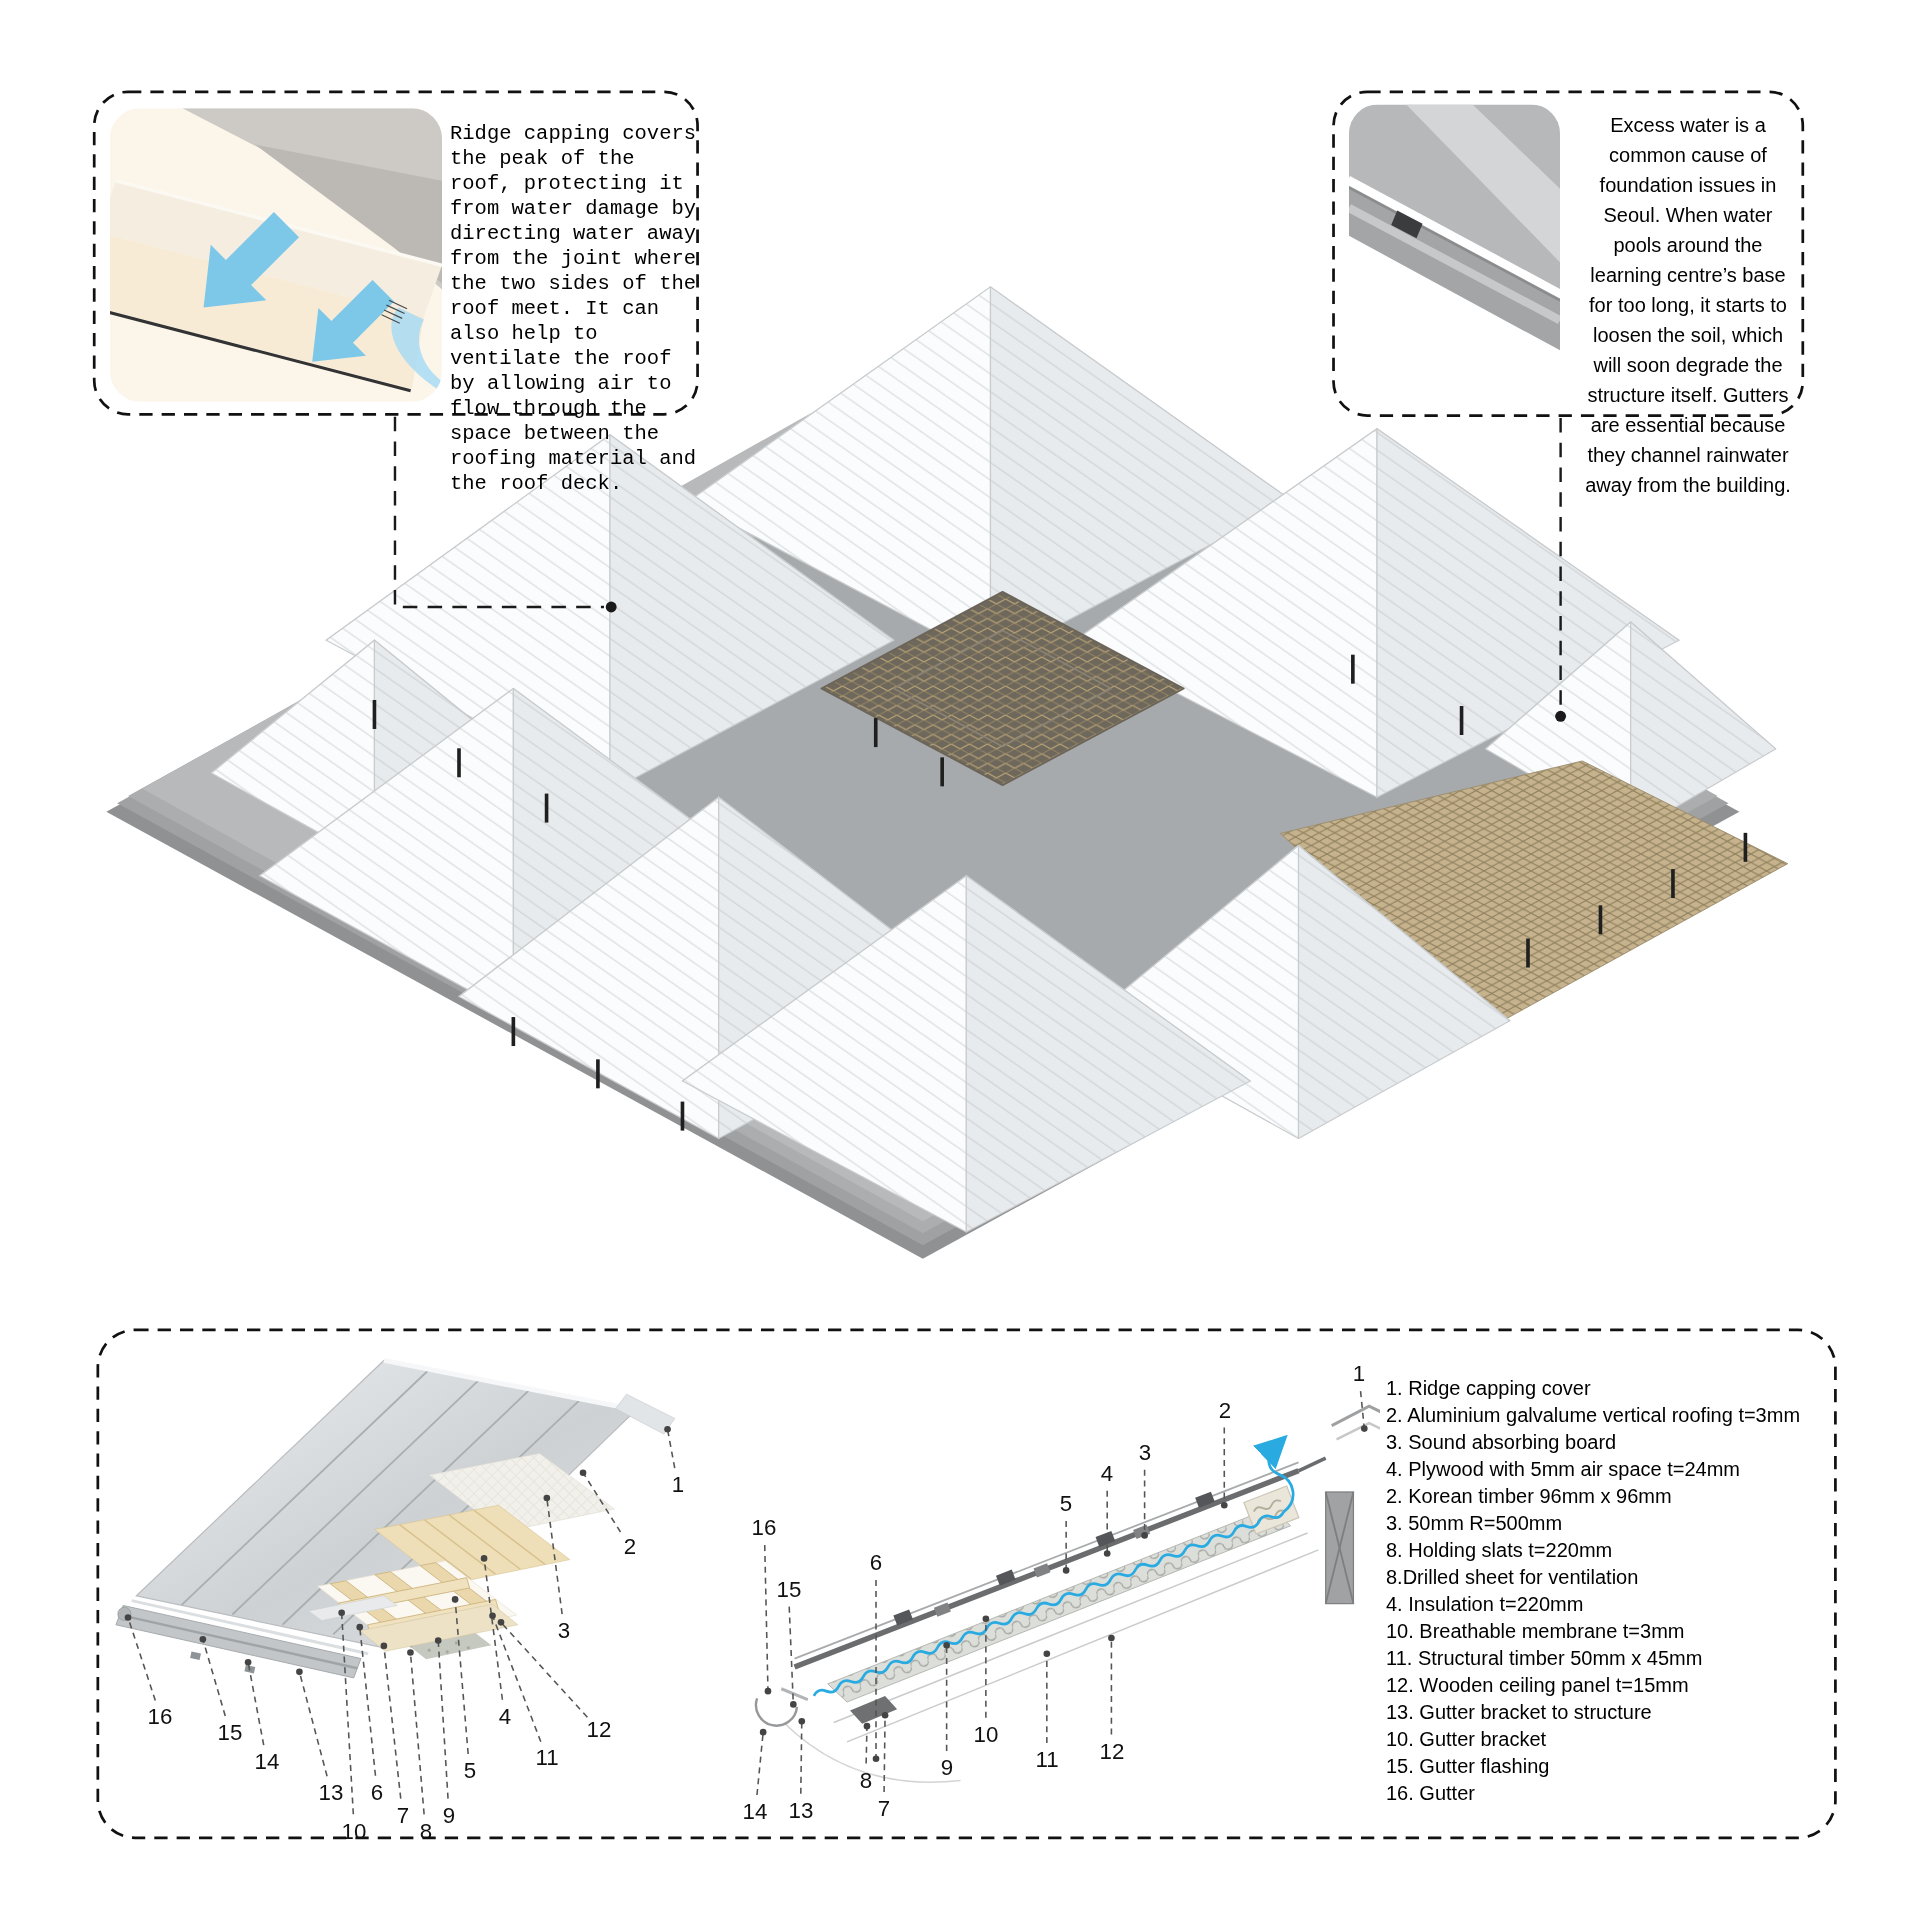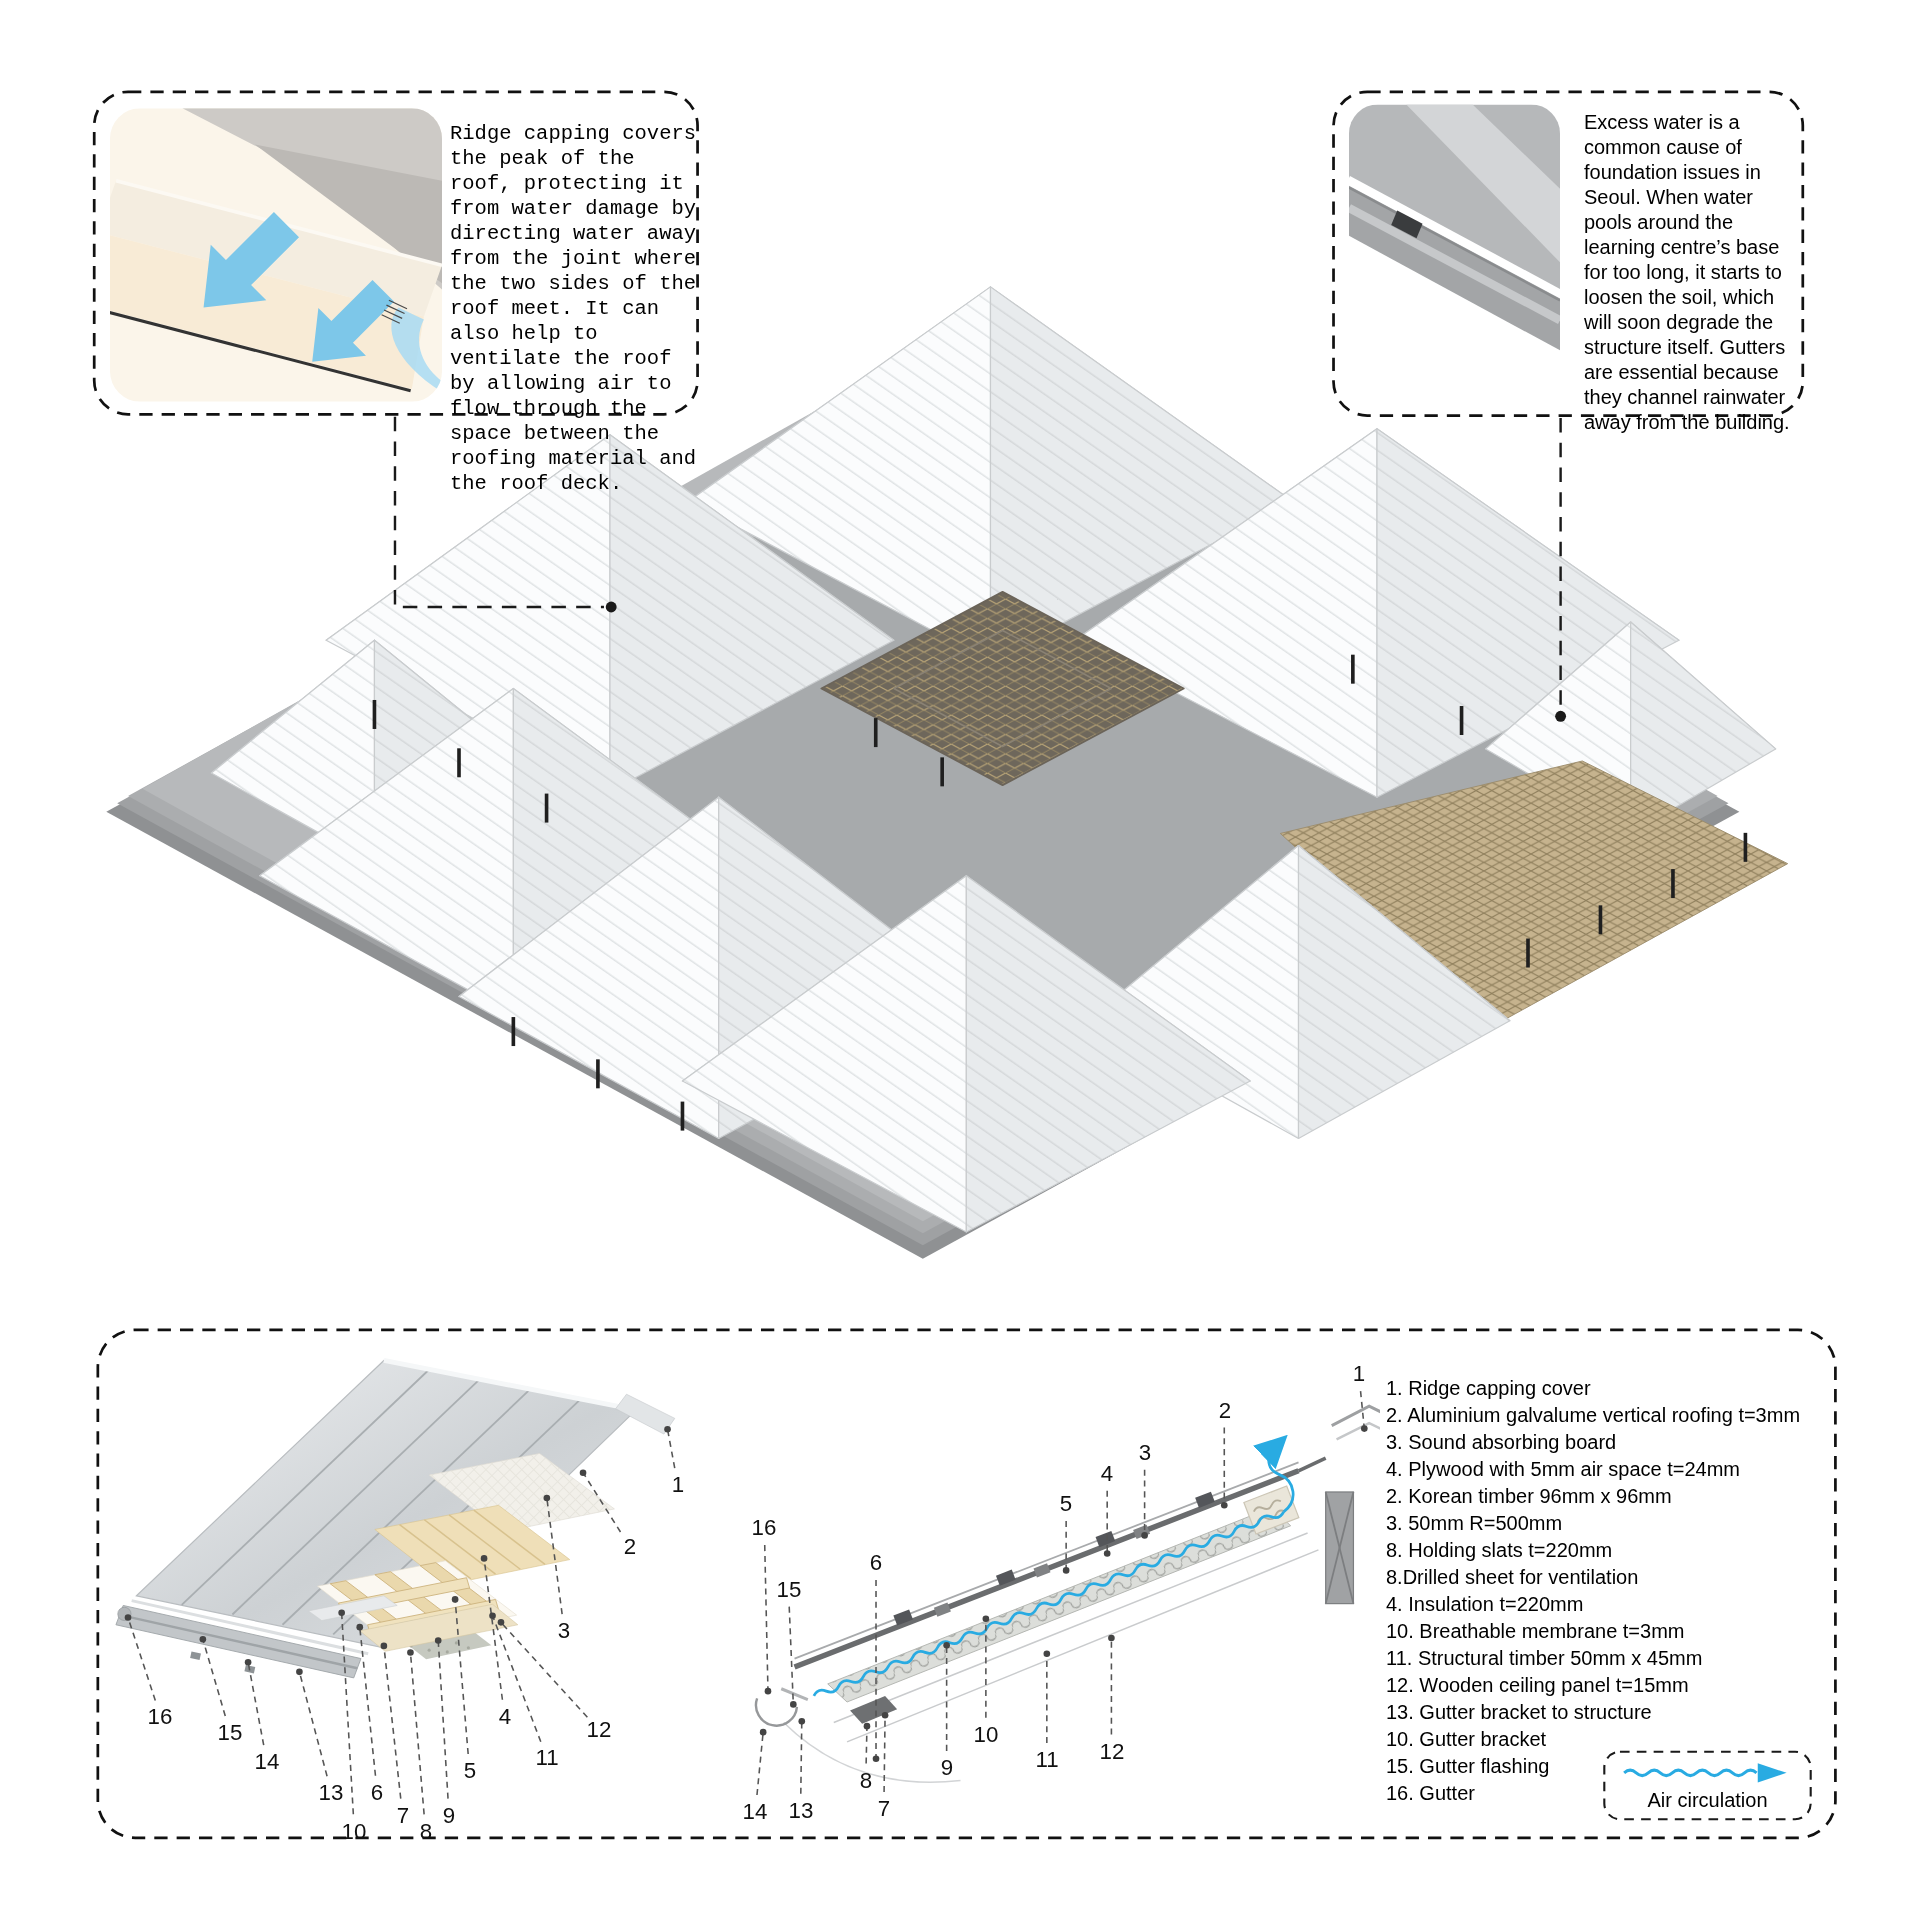--- a/index.html
+++ b/index.html
@@ -211,21 +211,21 @@
         <polygon points="0,0 350,0 350,310 0,122" fill="#B6B8BA"></polygon>
         <polygon points="95,0 205,0 350,140 350,262" fill="#D3D5D7"></polygon>
         <line x1="0" y1="122" x2="350" y2="310" stroke="#FFFFFF" stroke-width="7"></line>
         <polygon points="0,135 350,322 350,408 0,218" fill="#A3A5A7"></polygon>
         <line x1="0" y1="172" x2="350" y2="358" stroke="#C6C8CA" stroke-width="14"></line>
         <line x1="0" y1="138" x2="350" y2="325" stroke="#8A8C8E" stroke-width="4"></line>
         <polygon points="80,176 122,198 112,222 70,200" fill="#3A3C3E"></polygon>
         <polygon points="0,222 350,412 350,488 0,488" fill="#FFFFFF"></polygon>
       </g>
     </svg>
-    <div class="callout-text" style="left:250px;top:18px;width:208px;font-size:20px;line-height:25px;">Excess water is a common cause of foundation issues in Seoul. When water pools around the learning centre’s base for too long, it starts to loosen the soil, which will soon degrade the structure itself. Gutters are essential because they channel rainwater away from the building.</div>
+    <div class="callout-text" style="left:250px;top:18px;width:208px;font-size:20px;line-height:30px;text-align:center;">Excess water is a common cause of foundation issues in Seoul. When water pools around the learning centre’s base for too long, it starts to loosen the soil, which will soon degrade the structure itself. Gutters are essential because they channel rainwater away from the building.</div>
   </div>
 
   <div class="detail" style="left:100px;top:1317px;width:604px;height:519px;">
     <svg class="art" viewBox="0 0 1000 860">
       <defs>
         <linearGradient id="silverGrad" x1="0" y1="0" x2="1" y2="1">
           <stop offset="0" stop-color="#EDEFF1"></stop>
             <stop offset="0.55" stop-color="#CDD1D4"></stop>
             <stop offset="1" stop-color="#DFE2E4"></stop>
         </linearGradient>
@@ -462,25 +462,15 @@
       <div class="legend-item">4. Insulation t=220mm</div>
       <div class="legend-item">10. Breathable membrane t=3mm</div>
       <div class="legend-item">11. Structural timber 50mm x 45mm</div>
       <div class="legend-item">12. Wooden ceiling panel t=15mm</div>
       <div class="legend-item">13. Gutter bracket to structure</div>
       <div class="legend-item">10. Gutter bracket</div>
       <div class="legend-item">15. Gutter flashing</div>
       <div class="legend-item">16. Gutter</div>
     </div>
 
-  <div class="air-box">
-    <svg width="211" height="71" viewBox="0 0 349 118">
-      <rect x="3" y="3" width="343" height="112" rx="26" fill="none" stroke="#1A1A1A" stroke-width="3.5" stroke-dasharray="16 12"></rect>
-      <g>
-        <path d="M36,38 q10,-9 20,0 t20,0 t20,0 t20,0 t20,0 t20,0 t20,0 t20,0 t20,0 t20,0 t20,0" fill="none" stroke="#29ABE2" stroke-width="5"></path>
-        <polygon points="258,22 306,38 258,54" fill="#29ABE2"></polygon>
-      </g>
-    </svg>
-    <div class="air-label">Air circulation</div>
-  </div>
 
 </div>
 
 
 </body></html>

